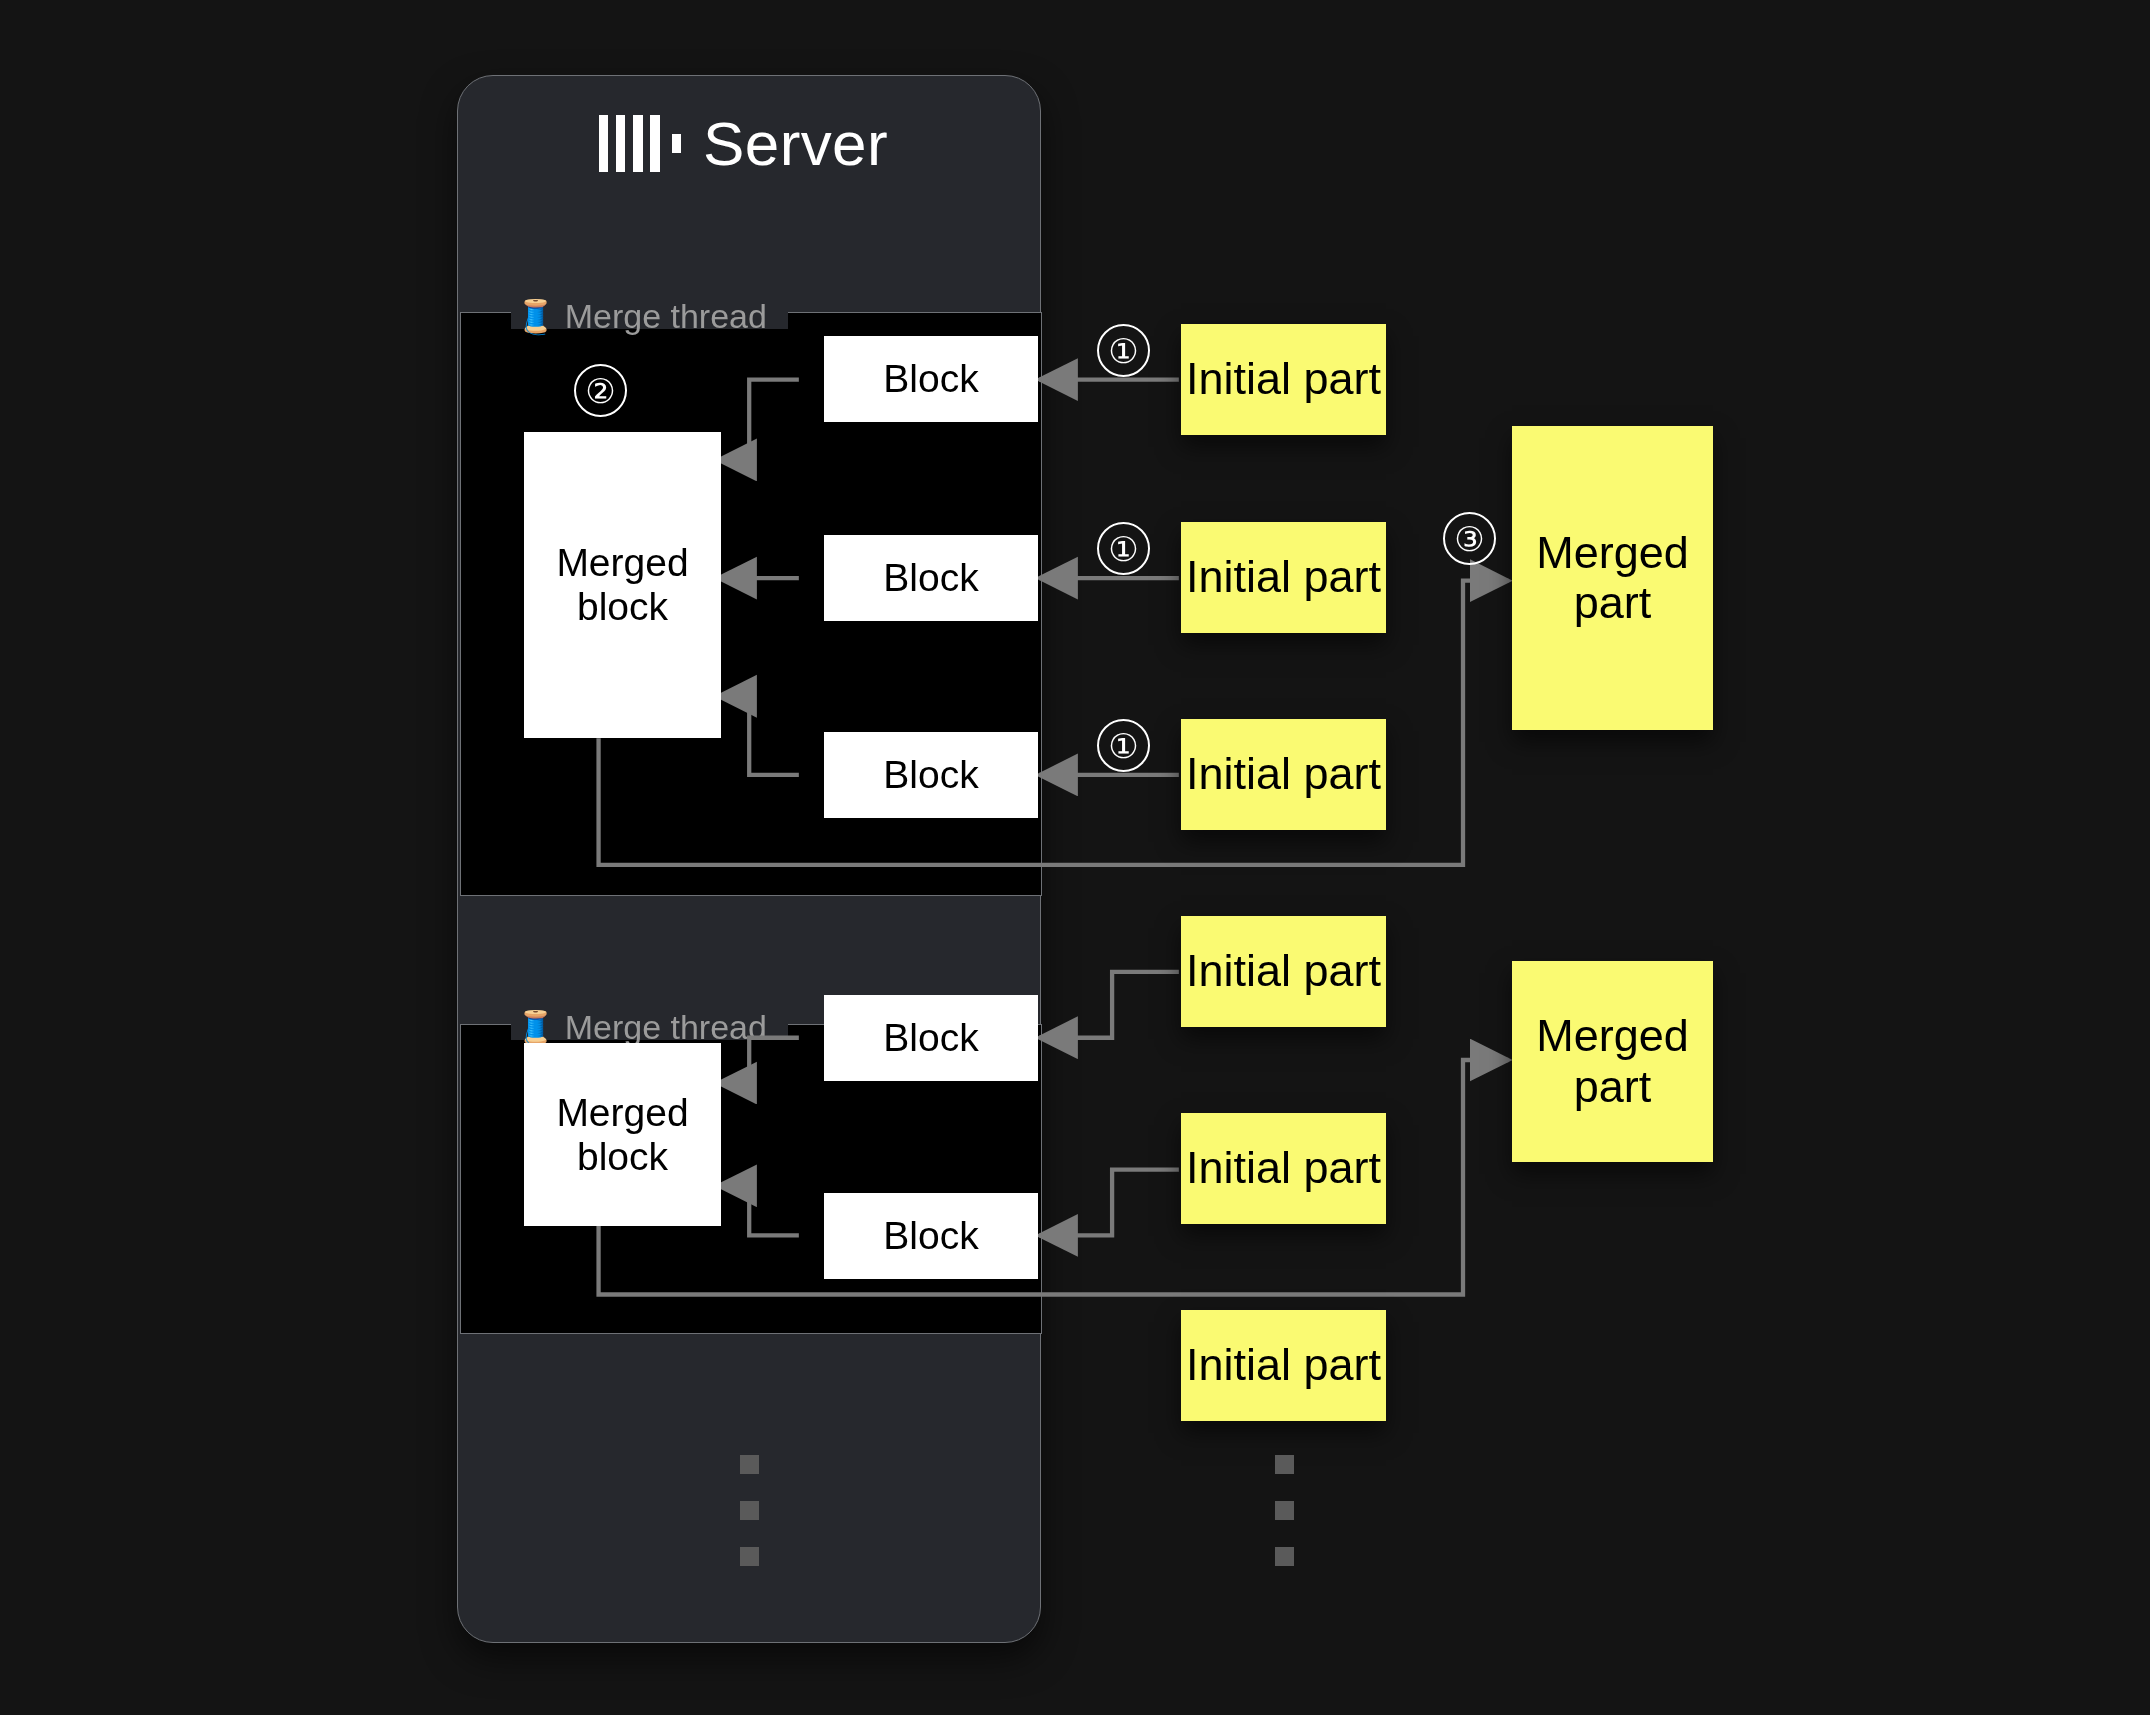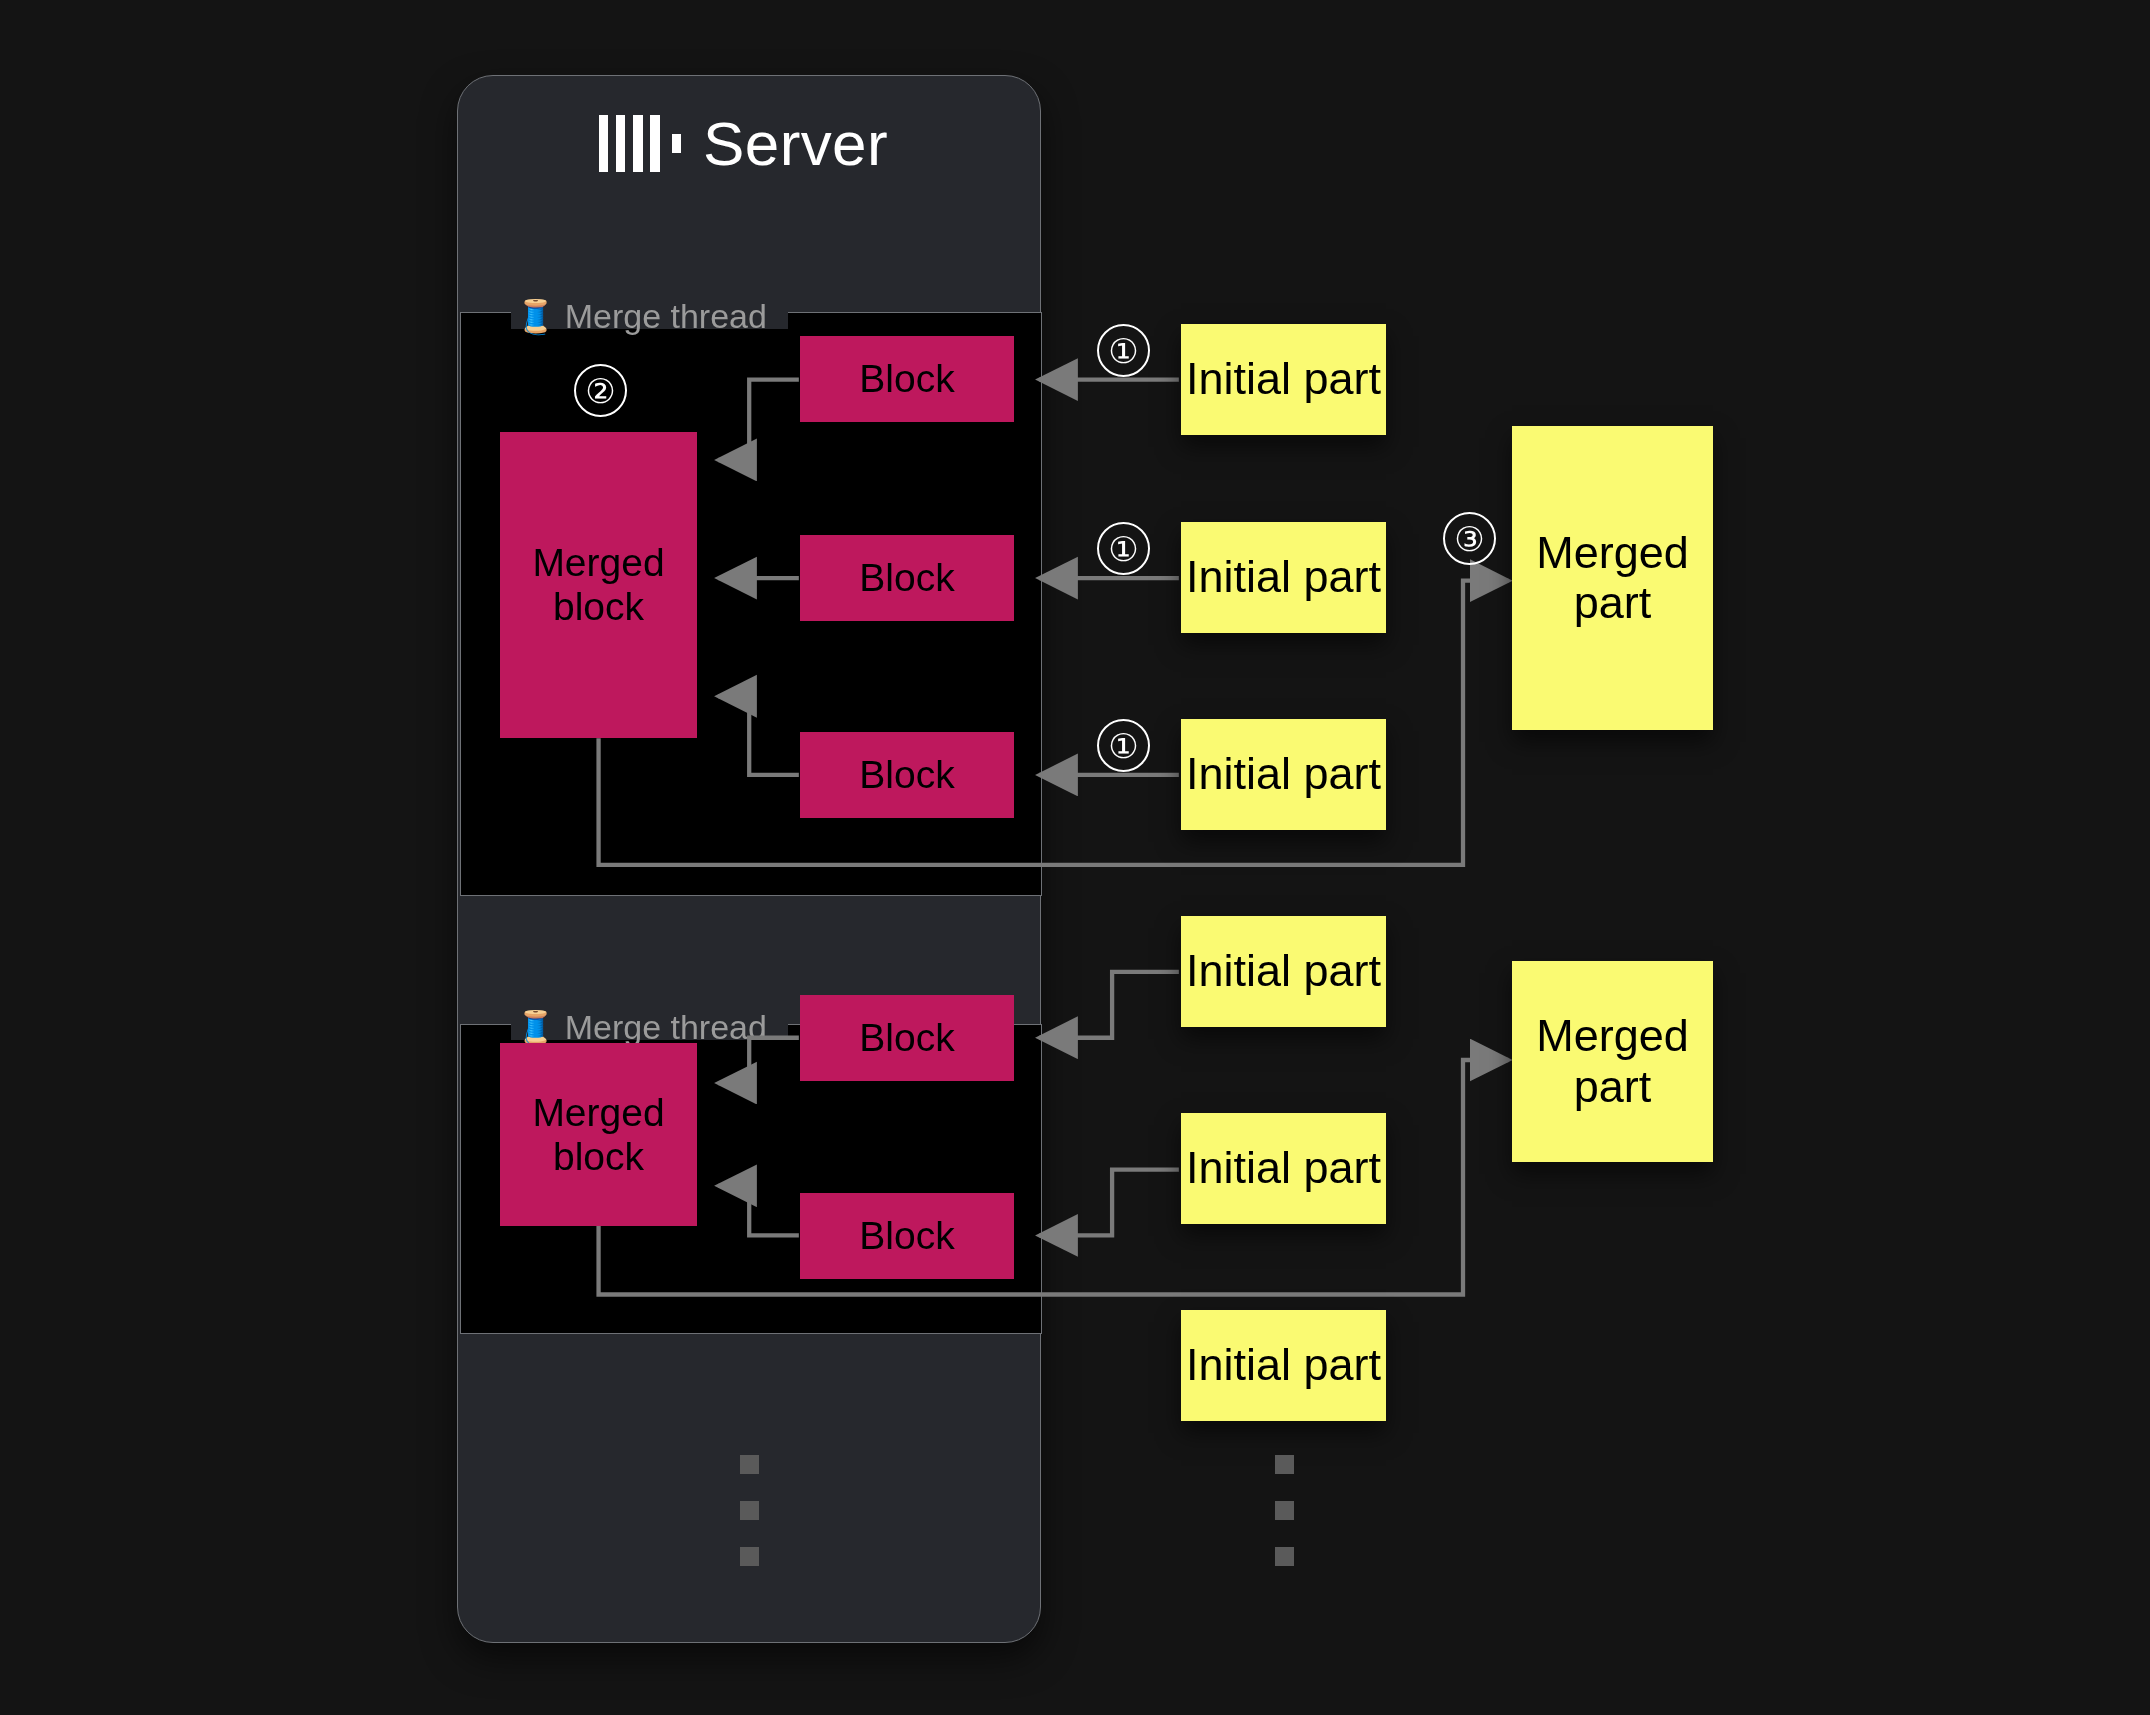--- a/index.html
+++ b/index.html
@@ -33,22 +33,23 @@
     box-sizing: border-box;
     display: flex;
     align-items: center;
     justify-content: center;
     text-align: center;
     color: #000;
     line-height: 1.12;
     font-weight: 400;
   }
   .node-blue {
-    background: #be185d;
+    background: #ffffff;
     font-size: 39px;
+    margin-left: 24px;
   }
   .node-yellow {
     background: #FAFA72;
     font-size: 45px;
     box-shadow: 0 12px 22px rgba(0,0,0,0.55);
   }
   .server-panel {
     position: absolute;
     box-sizing: border-box;
     background: #26282D;

